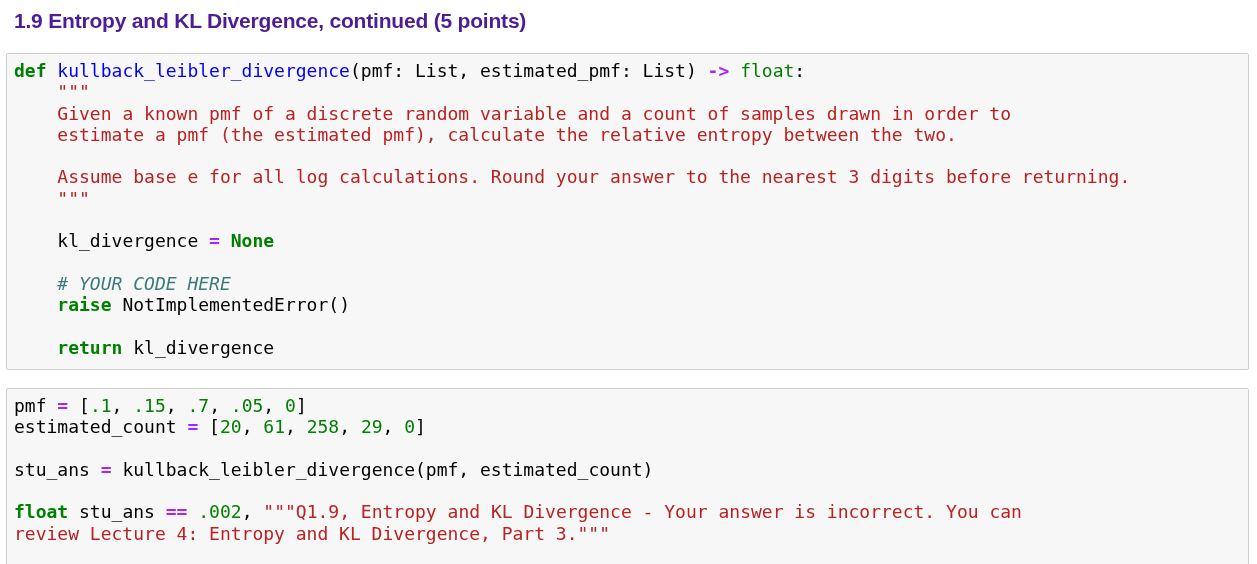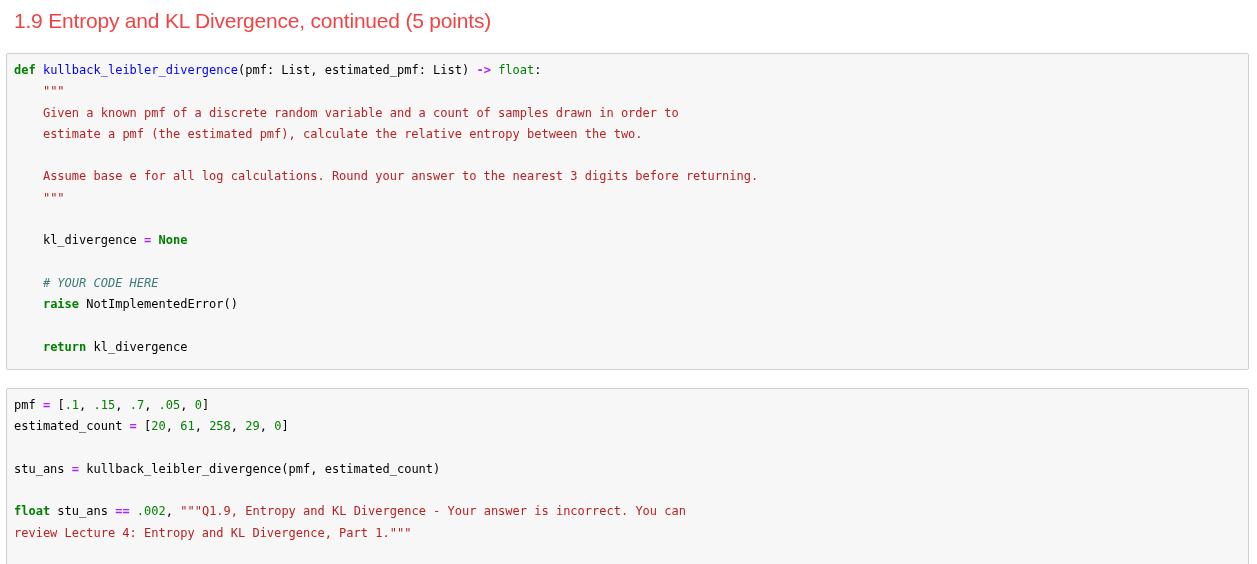--- a/index.html
+++ b/index.html
@@ -12,22 +12,22 @@
     height: 564px;
     overflow: hidden;
     font-family: "Liberation Sans", sans-serif;
     -webkit-font-smoothing: antialiased;
   }
 
   
   .heading {
     font-family: "Liberation Sans", sans-serif;
     font-size: 21px;
-    font-weight: normal;
-    color: #ef4444;
+    font-weight: bold;
+    color: #4c1d95;
     letter-spacing: -0.2px;
     padding: 7px 0 0 14px;
     line-height: 28px;
     white-space: pre;
   }
 
   
   .cell {
     position: absolute;
     left: 6px;
@@ -39,21 +39,21 @@
   }
   .cell-inner {
     padding: 6px 6px 6px 7px;
   }
   .cell-1 { top: 53px; height: 317px; }
   .cell-2 { top: 388px; height: 200px; }
 
   pre.code {
     margin: 0;
     font-family: "DejaVu Sans Mono", "Liberation Mono", monospace;
-    font-size: 12px;
+    font-size: 18px;
     line-height: 21.3px;
     color: #000000;
     white-space: pre;
     tab-size: 4;
   }
 
   
   .k   { color: #008000; font-weight: bold; }   
   .nf  { color: #0000ff; }                      
   .o   { color: #aa22ff; font-weight: bold; }   
@@ -89,15 +89,15 @@
 </div>
 
 <div class="cell cell-2">
   <div class="cell-inner">
 <pre class="code"><span class="n">pmf</span> <span class="o">=</span> <span class="p">[</span><span class="num">.1</span><span class="p">, </span><span class="num">.15</span><span class="p">, </span><span class="num">.7</span><span class="p">, </span><span class="num">.05</span><span class="p">, </span><span class="num">0</span><span class="p">]</span>
 <span class="n">estimated_count</span> <span class="o">=</span> <span class="p">[</span><span class="num">20</span><span class="p">, </span><span class="num">61</span><span class="p">, </span><span class="num">258</span><span class="p">, </span><span class="num">29</span><span class="p">, </span><span class="num">0</span><span class="p">]</span>
 
 <span class="n">stu_ans</span> <span class="o">=</span> <span class="n">kullback_leibler_divergence(pmf, estimated_count)</span>
 
 <span class="k">float</span> <span class="n">stu_ans</span> <span class="o">==</span> <span class="num">.002</span><span class="p">,</span> <span class="s">"""Q1.9, Entropy and KL Divergence - Your answer is incorrect. You can</span>
-<span class="s">review Lecture 4: Entropy and KL Divergence, Part 1."""</span></pre>
+<span class="s">review Lecture 4: Entropy and KL Divergence, Part 3."""</span></pre>
   </div>
 </div>
 
 </body></html>

